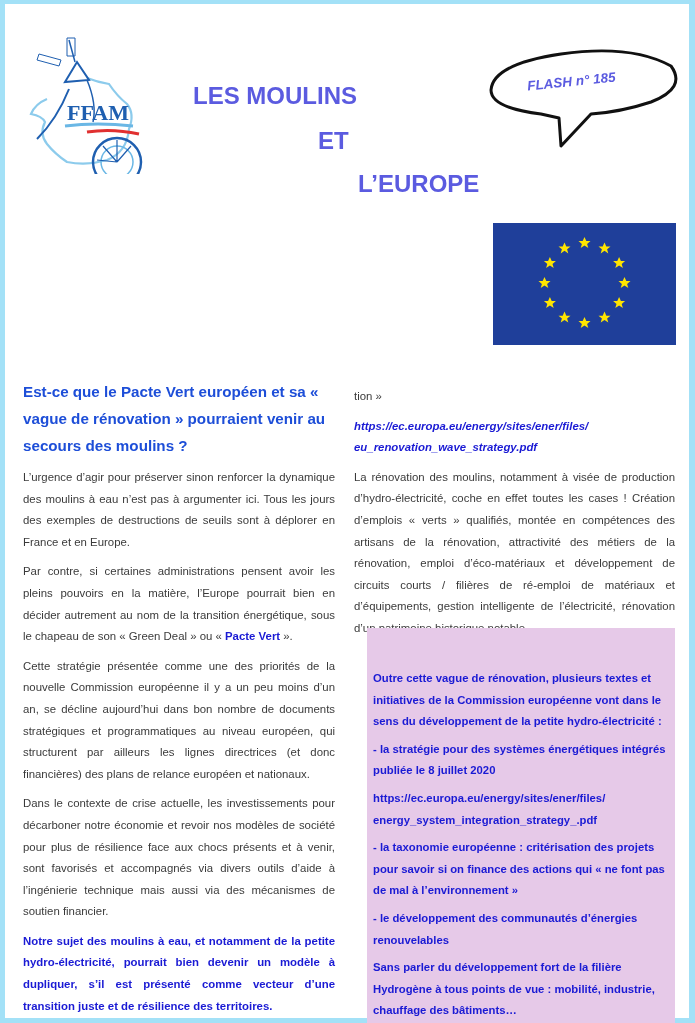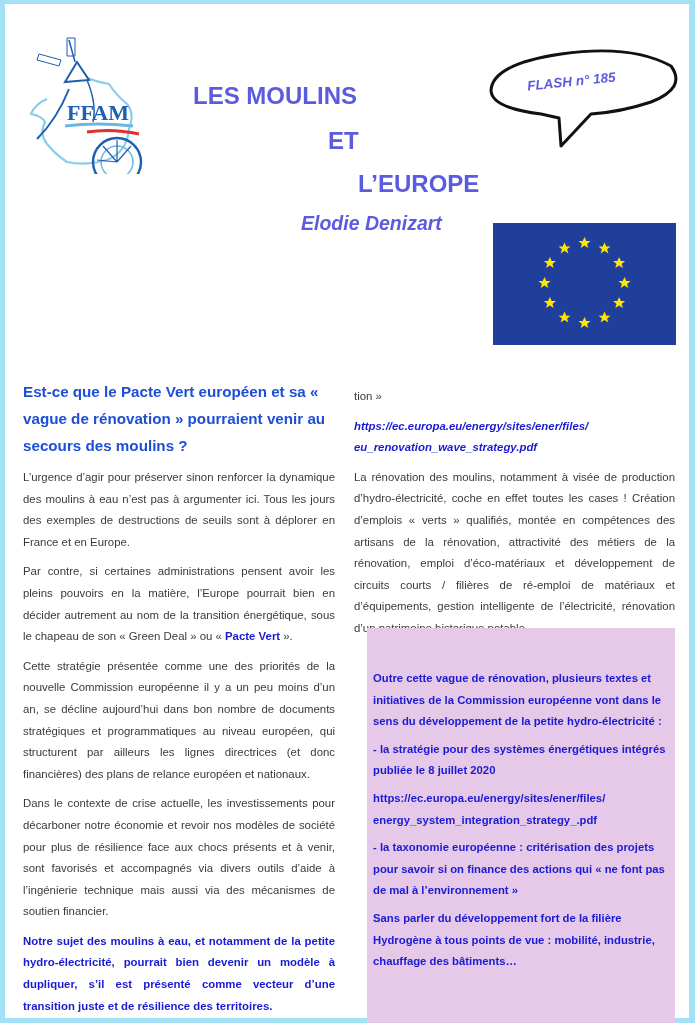--- a/index.html
+++ b/index.html
@@ -16,21 +16,21 @@
       border-bottom: 5px solid #a3e1f7;
       border-right: 6px solid #a3e1f7;
       background: #ffffff;
     }
     .logo { position: absolute; left: 12px; top: 30px; width: 130px; height: 140px; }
     .title {
       position: absolute; color: #5b5be0; font-weight: bold; font-size: 24px;
       font-family: "Liberation Sans", sans-serif; white-space: nowrap;
     }
     .t1 { left: 188px; top: 78px; }
-    .t2 { left: 323px; top: 123px; }
+    .t2 { left: 313px; top: 123px; }
     .t3 { left: 353px; top: 166px; }
     .author { left: 296px; top: 208px; font-style: italic; font-size: 19.5px; }
     .bubble { position: absolute; left: 476px; top: 38px; width: 200px; height: 112px; }
     .bubble-text {
       position: absolute; left: 522px; top: 70px; color: #5b5be0; font-style: italic;
       font-weight: bold; font-size: 13.5px; transform: rotate(-6deg); white-space: nowrap;
     }
     .flag { position: absolute; left: 488px; top: 219px; width: 183px; height: 122px; }
     .col { position: absolute; font-size: 11.4px; line-height: 21.6px; color: #3a3a3a; text-align: justify; }
     .col-left { left: 18px; top: 374px; width: 312px; }
@@ -66,21 +66,20 @@
     <path d="M48 92 Q80 88 116 92" stroke="#6ab7e5" stroke-width="3" fill="none"></path>
     <path d="M70 98 Q95 94 122 100" stroke="#e03030" stroke-width="3" fill="none"></path>
     <circle cx="100" cy="128" r="24" fill="none" stroke="#1f5fb0" stroke-width="2.5"></circle>
     <circle cx="100" cy="128" r="16" fill="none" stroke="#6ab7e5" stroke-width="1.5"></circle>
     <path d="M100 128 L86 112 M100 128 L100 106 M100 128 L114 112 M100 128 L80 126" stroke="#1f5fb0" stroke-width="1.2"></path>
   </svg>
 
   <div class="title t1">LES MOULINS</div>
   <div class="title t2">ET</div>
   <div class="title t3">L’EUROPE</div>
-  <div class="title author">Elodie  Denizart</div>
 
   <svg class="bubble" viewBox="0 0 200 112">
     <path d="M60 72 Q10 66 10 48 Q12 22 80 12 Q150 2 190 24 Q206 46 170 60 Q140 70 110 72 L80 104 L78 76 Z" fill="#ffffff" stroke="#111111" stroke-width="3" stroke-linejoin="round"></path>
   </svg>
   <div class="bubble-text">FLASH  n° 185</div>
 
   <svg class="flag" viewBox="0 0 183 122">
     <rect x="0" y="0" width="183" height="122" fill="#1f3f9a"></rect>
     <g fill="#ffe500">
       <g transform="translate(91.5,20)">
@@ -136,16 +135,17 @@
     <p>tion »</p>
     <p class="link">https://ec.europa.eu/energy/sites/ener/files/ eu_renovation_wave_strategy.pdf</p>
     <p>La rénovation des moulins, notamment à visée de production d’hydro-électricité, coche en effet toutes les cases ! Création d’emplois « verts » qualifiés, montée en compétences des artisans de la rénovation, attractivité des métiers de la rénovation, emploi d’éco-matériaux et développement de circuits courts / filières de ré-emploi de matériaux et d’équipements, gestion intelligente de l’électricité, rénovation d’un patrimoine historique notable…</p>
   </div>
 
   <div class="box">
     <p>Outre cette vague de rénovation, plusieurs textes et initiatives de la Commission européenne vont dans le sens du développement de la petite hydro-électricité :</p>
     <p>- la stratégie pour des systèmes énergétiques intégrés publiée le 8 juillet 2020</p>
     <p>https://ec.europa.eu/energy/sites/ener/files/ energy_system_integration_strategy_.pdf</p>
     <p>- la taxonomie européenne : critérisation des projets pour savoir si on finance des actions qui « ne font pas de mal à l’environnement »</p>
+    <p>- le développement des communautés d’énergies renouvelables</p>
     <p>Sans parler du développement fort de la filière Hydrogène à tous points de vue : mobilité, industrie, chauffage des bâtiments…</p>
   </div>
 
 </div>
 
 </body></html>

